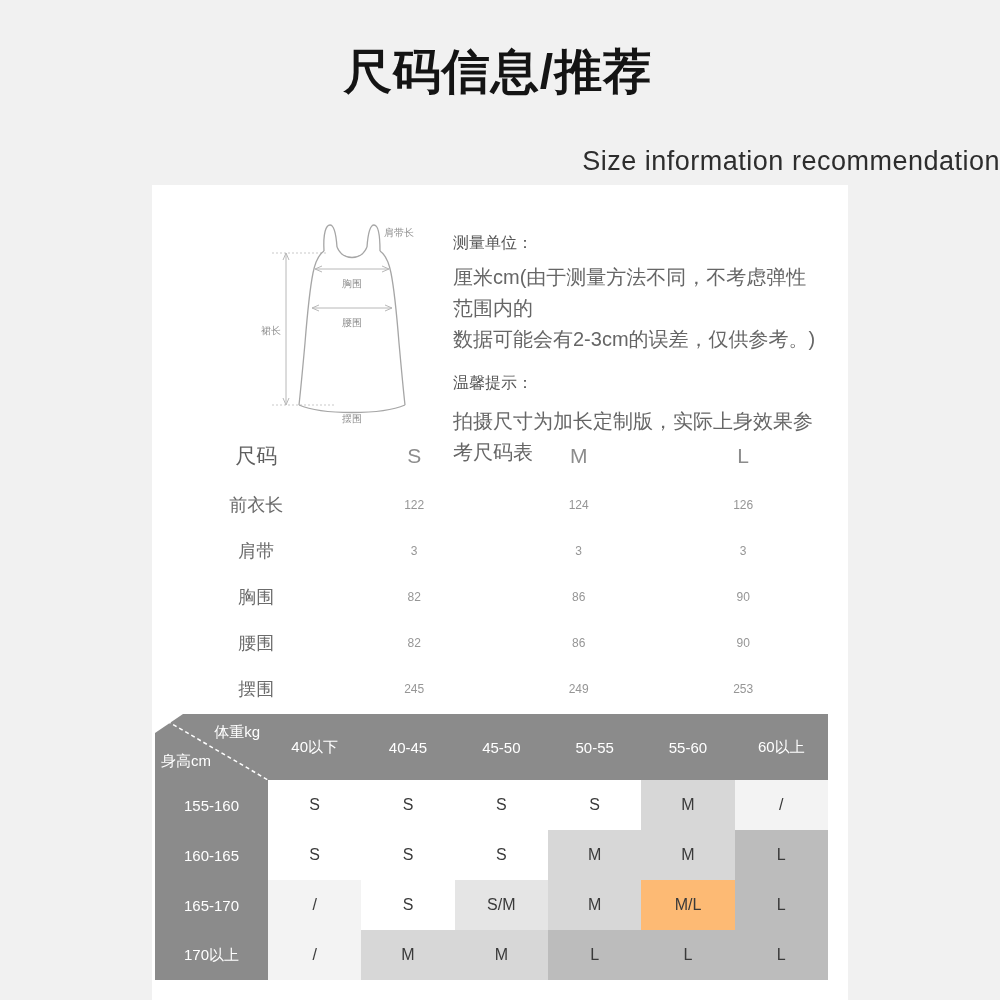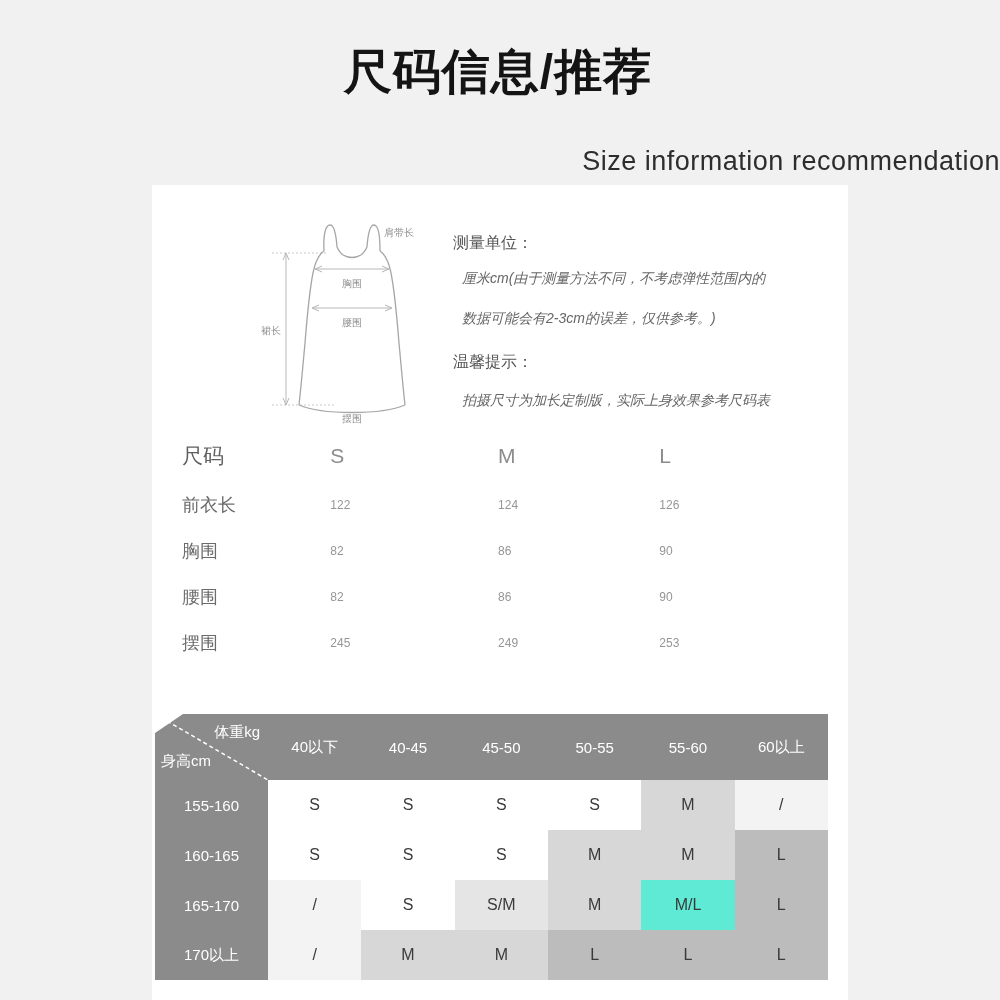--- a/index.html
+++ b/index.html
@@ -15,47 +15,47 @@
 
   .dress{position:absolute;left:260px;top:203px;}
   .dress path,.dress line{fill:none;}
   .outline{stroke:#a6a6a6;stroke-width:1.3px;}
   .arrow{stroke:#b8b8b8;stroke-width:1px;}
   .dashln{stroke:#c9c9c9;stroke-width:1px;stroke-dasharray:2 2;}
   .dlabel{fill:#8f8f8f;font-size:10px;}
 
   .notes{position:absolute;left:453px;top:233px;width:370px;color:#666;}
   .note-h{font-size:16px;color:#555;margin:0 0 8px 0;}
-  .note-l{font-size:14px;line-height:31px;margin:9px;font-style:italic;}
+  .note-l{font-size:20px;line-height:31px;margin:0;}
   .note-h2{font-size:16px;color:#555;margin:18px 0 12px 0;}
 
   table{border-collapse:collapse;}
   .size-table{position:absolute;left:182px;top:430px;width:645px;table-layout:fixed;}
-  .size-table td{text-align:left;padding:0;}
+  .size-table td{text-align:center;padding:0;}
   .size-table tr{height:46px;}
   .size-table tr.head{height:52px;}
   .size-table .h-lab{font-size:21px;color:#5f5f5f;}
   .size-table .h-val{font-size:21px;color:#8c8c8c;}
   .size-table .r-lab{font-size:18px;color:#6b6b6b;}
   .size-table .r-val{font-size:12px;color:#969696;}
 
   .matrix{position:absolute;left:155px;top:714px;width:673px;table-layout:fixed;}
   .matrix td{text-align:center;padding:0;font-size:16px;color:#3a3a3a;}
   .matrix tr.mh{height:66px;}
   .matrix tr.mr{height:50px;padding-left:39px;}
   .matrix .hd{background:#8b8b8b;color:#ffffff;font-size:15px;}
   .matrix .corner{position:relative;background:#8b8b8b;}
   .corner svg{position:absolute;left:0;top:0;}
   .corner .c-top{position:absolute;right:8px;top:9px;color:#fff;font-size:15px;}
   .corner .c-bot{position:absolute;left:6px;bottom:9px;color:#fff;font-size:15px;}
   .c-w{background:#ffffff;}
   .c-na{background:#f3f3f3;}
   .c-sm{background:#e5e5e5;}
   .c-m{background:#d7d7d7;}
-  .c-ml{background:#5eead4;}
+  .c-ml{background:#fdba74;}
   .c-l{background:#bcbcbc;}
 </style>
 </head>
 <body>
 
 <div class="page">
 
   <div class="title">尺码信息/推荐</div>
   <div class="subtitle">Size information recommendation</div>
 
@@ -102,20 +102,26 @@
       <td class="h-lab" style="width:23%">尺码</td>
       <td class="h-val" style="width:26%">S</td>
       <td class="h-val" style="width:25%">M</td>
       <td class="h-val" style="width:26%">L</td>
     </tr>
     <tr>
       <td class="r-lab">前衣长</td>
       <td class="r-val">122</td>
       <td class="r-val">124</td>
       <td class="r-val">126</td>
+    </tr>
+    <tr>
+      <td class="r-lab">肩带</td>
+      <td class="r-val">3</td>
+      <td class="r-val">3</td>
+      <td class="r-val">3</td>
     </tr>
     <tr>
       <td class="r-lab">胸围</td>
       <td class="r-val">82</td>
       <td class="r-val">86</td>
       <td class="r-val">90</td>
     </tr>
     <tr>
       <td class="r-lab">腰围</td>
       <td class="r-val">82</td>

